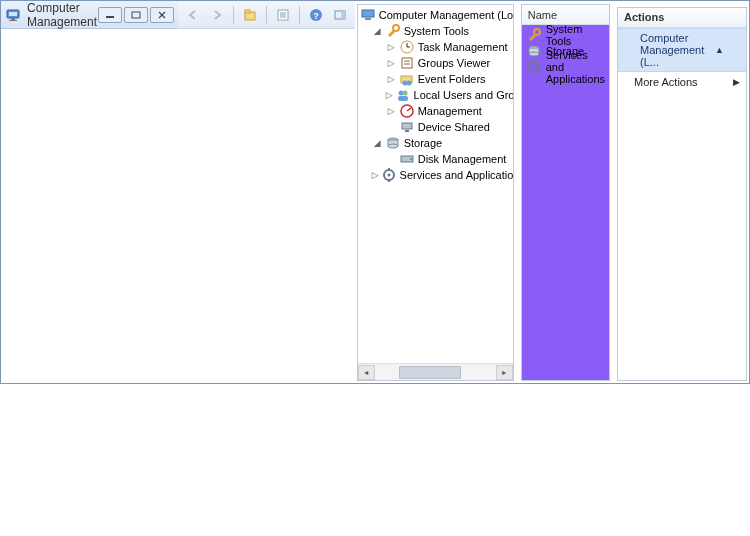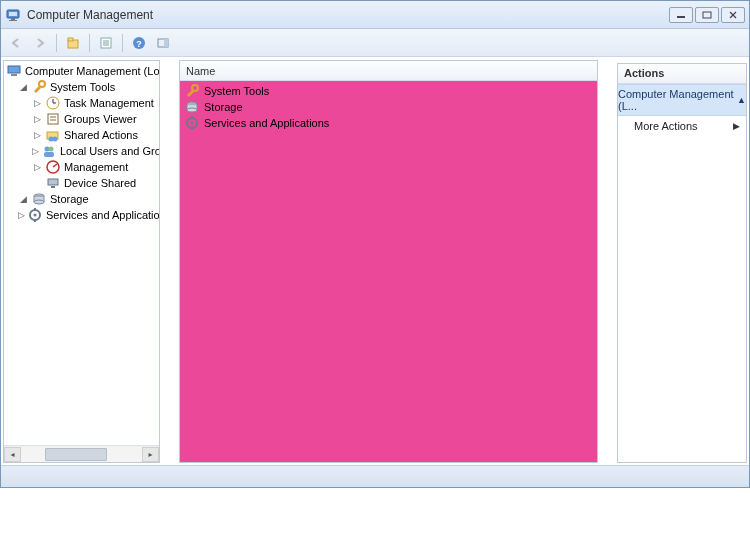--- a/index.html
+++ b/index.html
@@ -1,17 +1,17 @@
 <!DOCTYPE html>
 <html><head>
 <meta charset="utf-8">
 <style>
   * { box-sizing: border-box; margin: 0; padding: 0; }
   body { font-family: "Segoe UI", Tahoma, sans-serif; font-size: 11px; background: #fff; }
-  .window { width: 750px; height: 488px; border: 1px solid #7a98b5; background: #fff; display: flex; flex-direction: column; }
+  .window { width: 750px; height: 384px; border: 1px solid #7a98b5; background: #fff; display: flex; flex-direction: row; }
   .titlebar { height: 28px; background: linear-gradient(#eaf1fb, #d7e4f5); display: flex; align-items: center; padding: 0 4px; border-bottom: 1px solid #b6c8dc; }
   .titlebar .app-ico { width: 16px; height: 16px; margin-right: 6px; display: inline-flex; }
   .titlebar .title { color: #333; font-size: 12px; }
   .winbtns { margin-left: auto; display: flex; gap: 2px; }
   .winbtn { width: 24px; height: 16px; border: 1px solid #8aa3bf; border-radius: 2px; background: #e8eff9; display: flex; align-items: center; justify-content: center; color: #445; font-size: 9px; cursor: default; }
   .menubar { height: 20px; background: linear-gradient(#f5f9fe,#e6eef9); border-bottom: 1px solid #c9d6e6; display: flex; align-items: center; padding: 0 4px; }
   .menubar .mi { padding: 2px 8px; color: #222; cursor: default; }
   .toolbar { height: 28px; background: linear-gradient(#f2f6fc,#e3ebf6); border-bottom: 1px solid #c9d6e6; display: flex; align-items: center; padding: 0 4px; gap: 2px; }
   .tbtn { width: 22px; height: 22px; border: 1px solid transparent; border-radius: 2px; display: flex; align-items: center; justify-content: center; color: #4a6; }
   .tbtn.dis { opacity: .5; }
@@ -23,28 +23,28 @@
   .tree .exp { width: 11px; height: 11px; margin-right: 2px; display: inline-flex; align-items: center; justify-content: center; color: #666; font-size: 9px; }
   .tree .ico { width: 16px; height: 16px; margin-right: 3px; display: inline-flex; align-items: center; justify-content: center; }
   .tree .lbl { color: #000; }
   .pad0 { padding-left: 2px; }
   .pad1 { padding-left: 14px; }
   .pad2 { padding-left: 28px; }
   .hscroll { height: 17px; border-top: 1px solid #dbe2ec; background: #f0f0f0; display: flex; align-items: center; }
   .hscroll .arrow { width: 17px; height: 15px; background: #e7e7e7; border: 1px solid #cfcfcf; display: flex; align-items: center; justify-content: center; font-size: 8px; color: #555; }
   .hscroll .track { flex: 1; height: 15px; background: #f4f4f4; position: relative; }
   .hscroll .thumb { position: absolute; left: 24px; width: 62px; height: 13px; top: 1px; background: #cfd6df; border: 1px solid #b5bfcb; border-radius: 1px; }
-  .list-pane { flex: 1; border: 1px solid #bfcad8; margin: 2px 18px; background: #ec4899; display: flex; flex-direction: column; }
+  .list-pane { flex: 1; border: 1px solid #bfcad8; margin: 2px 6px; background: #8b5cf6; display: flex; flex-direction: column; }
   .colhdr { height: 20px; border-bottom: 1px solid #d6dde7; background: linear-gradient(#fdfdfe,#eef2f8); display: flex; align-items: center; padding-left: 6px; color: #333; }
   .list { padding: 2px 4px; }
   .li { display: flex; align-items: center; height: 16px; }
   .li .ico { width: 16px; height: 16px; margin-right: 4px; display: inline-flex; align-items: center; justify-content: center; }
   .actions-pane { width: 130px; border: 1px solid #bfcad8; margin: 5px 2px 2px 1px; background: #fff; display: flex; flex-direction: column; }
   .actions-hdr { height: 20px; background: linear-gradient(#fdfdfe,#eef2f8); border-bottom: 1px solid #d6dde7; padding: 3px 6px; font-weight: bold; color: #333; }
-  .act-sel { background: #d4e5f9; border-top: 1px solid #c1d5ed; border-bottom: 1px solid #c1d5ed; padding: 3px 0; display: flex; align-items: center; color: #1a3a6e; }
+  .act-sel { background: #d4e5f9; border-top: 1px solid #c1d5ed; border-bottom: 1px solid #c1d5ed; padding: 3px 22px; display: flex; align-items: center; color: #1a3a6e; }
   .act-sel .chev { margin-left: auto; font-size: 9px; }
   .act-item { padding: 4px 6px 4px 16px; display: flex; align-items: center; color: #222; text-align: right; }
   .act-item .chev { margin-left: auto; font-size: 9px; color: #333; }
   .statusbar { height: 22px; background: linear-gradient(#e6edf7,#d7e2f1); border-top: 1px solid #c3d0e0; }
   svg { display: block; }
 </style>
 </head>
 <body>
 
 <div class="window">
@@ -169,21 +169,21 @@
         </div>
         <div class="node pad2">
           <span class="exp">▷</span>
           <span class="ico">
               <svg width="16" height="16">
                 <rect x="2" y="5" width="11" height="7" fill="#f4d988" stroke="#c9a23a"></rect>
                 <circle cx="6" cy="12" r="2.5" fill="#6aa0e0"></circle>
                 <circle cx="10" cy="12" r="2.5" fill="#6aa0e0"></circle>
               </svg>
             </span>
-          <span class="lbl">Shared Actions</span>
+          <span class="lbl">Event Folders</span>
         </div>
         <div class="node pad2">
           <span class="exp">▷</span>
           <span class="ico">
               <svg width="16" height="16">
                 <circle cx="6" cy="6" r="2.5" fill="#6aa0e0"></circle>
                 <circle cx="10" cy="6" r="2.5" fill="#8ac080"></circle>
                 <rect x="3" y="9" width="10" height="5" rx="2" fill="#6aa0e0"></rect>
               </svg>
             </span>
@@ -212,20 +212,30 @@
         <div class="node pad1">
           <span class="exp">◢</span>
           <span class="ico">
               <svg width="16" height="16">
                 <ellipse cx="8" cy="5" rx="5" ry="2" fill="#cfd8e2" stroke="#7a8a9a"></ellipse>
                 <rect x="3" y="5" width="10" height="6" fill="#cfd8e2" stroke="#7a8a9a"></rect>
                 <ellipse cx="8" cy="11" rx="5" ry="2" fill="#cfd8e2" stroke="#7a8a9a"></ellipse>
               </svg>
             </span>
           <span class="lbl">Storage</span>
+        </div>
+        <div class="node pad2">
+          <span class="exp"></span>
+          <span class="ico">
+              <svg width="16" height="16">
+                <rect x="2" y="5" width="12" height="6" fill="#b8c4d0" stroke="#6a7a8a"></rect>
+                <circle cx="12" cy="8" r="1" fill="#5aa050"></circle>
+              </svg>
+            </span>
+          <span class="lbl">Disk Management</span>
         </div>
         <div class="node pad1">
           <span class="exp">▷</span>
           <span class="ico">
               <svg width="16" height="16">
                 <circle cx="8" cy="8" r="5" fill="none" stroke="#6a7a8a" stroke-width="2"></circle>
                 <circle cx="8" cy="8" r="1.5" fill="#6a7a8a"></circle>
                 <line x1="8" y1="1" x2="8" y2="4" stroke="#6a7a8a" stroke-width="2"></line>
                 <line x1="8" y1="12" x2="8" y2="15" stroke="#6a7a8a" stroke-width="2"></line>
               </svg>

